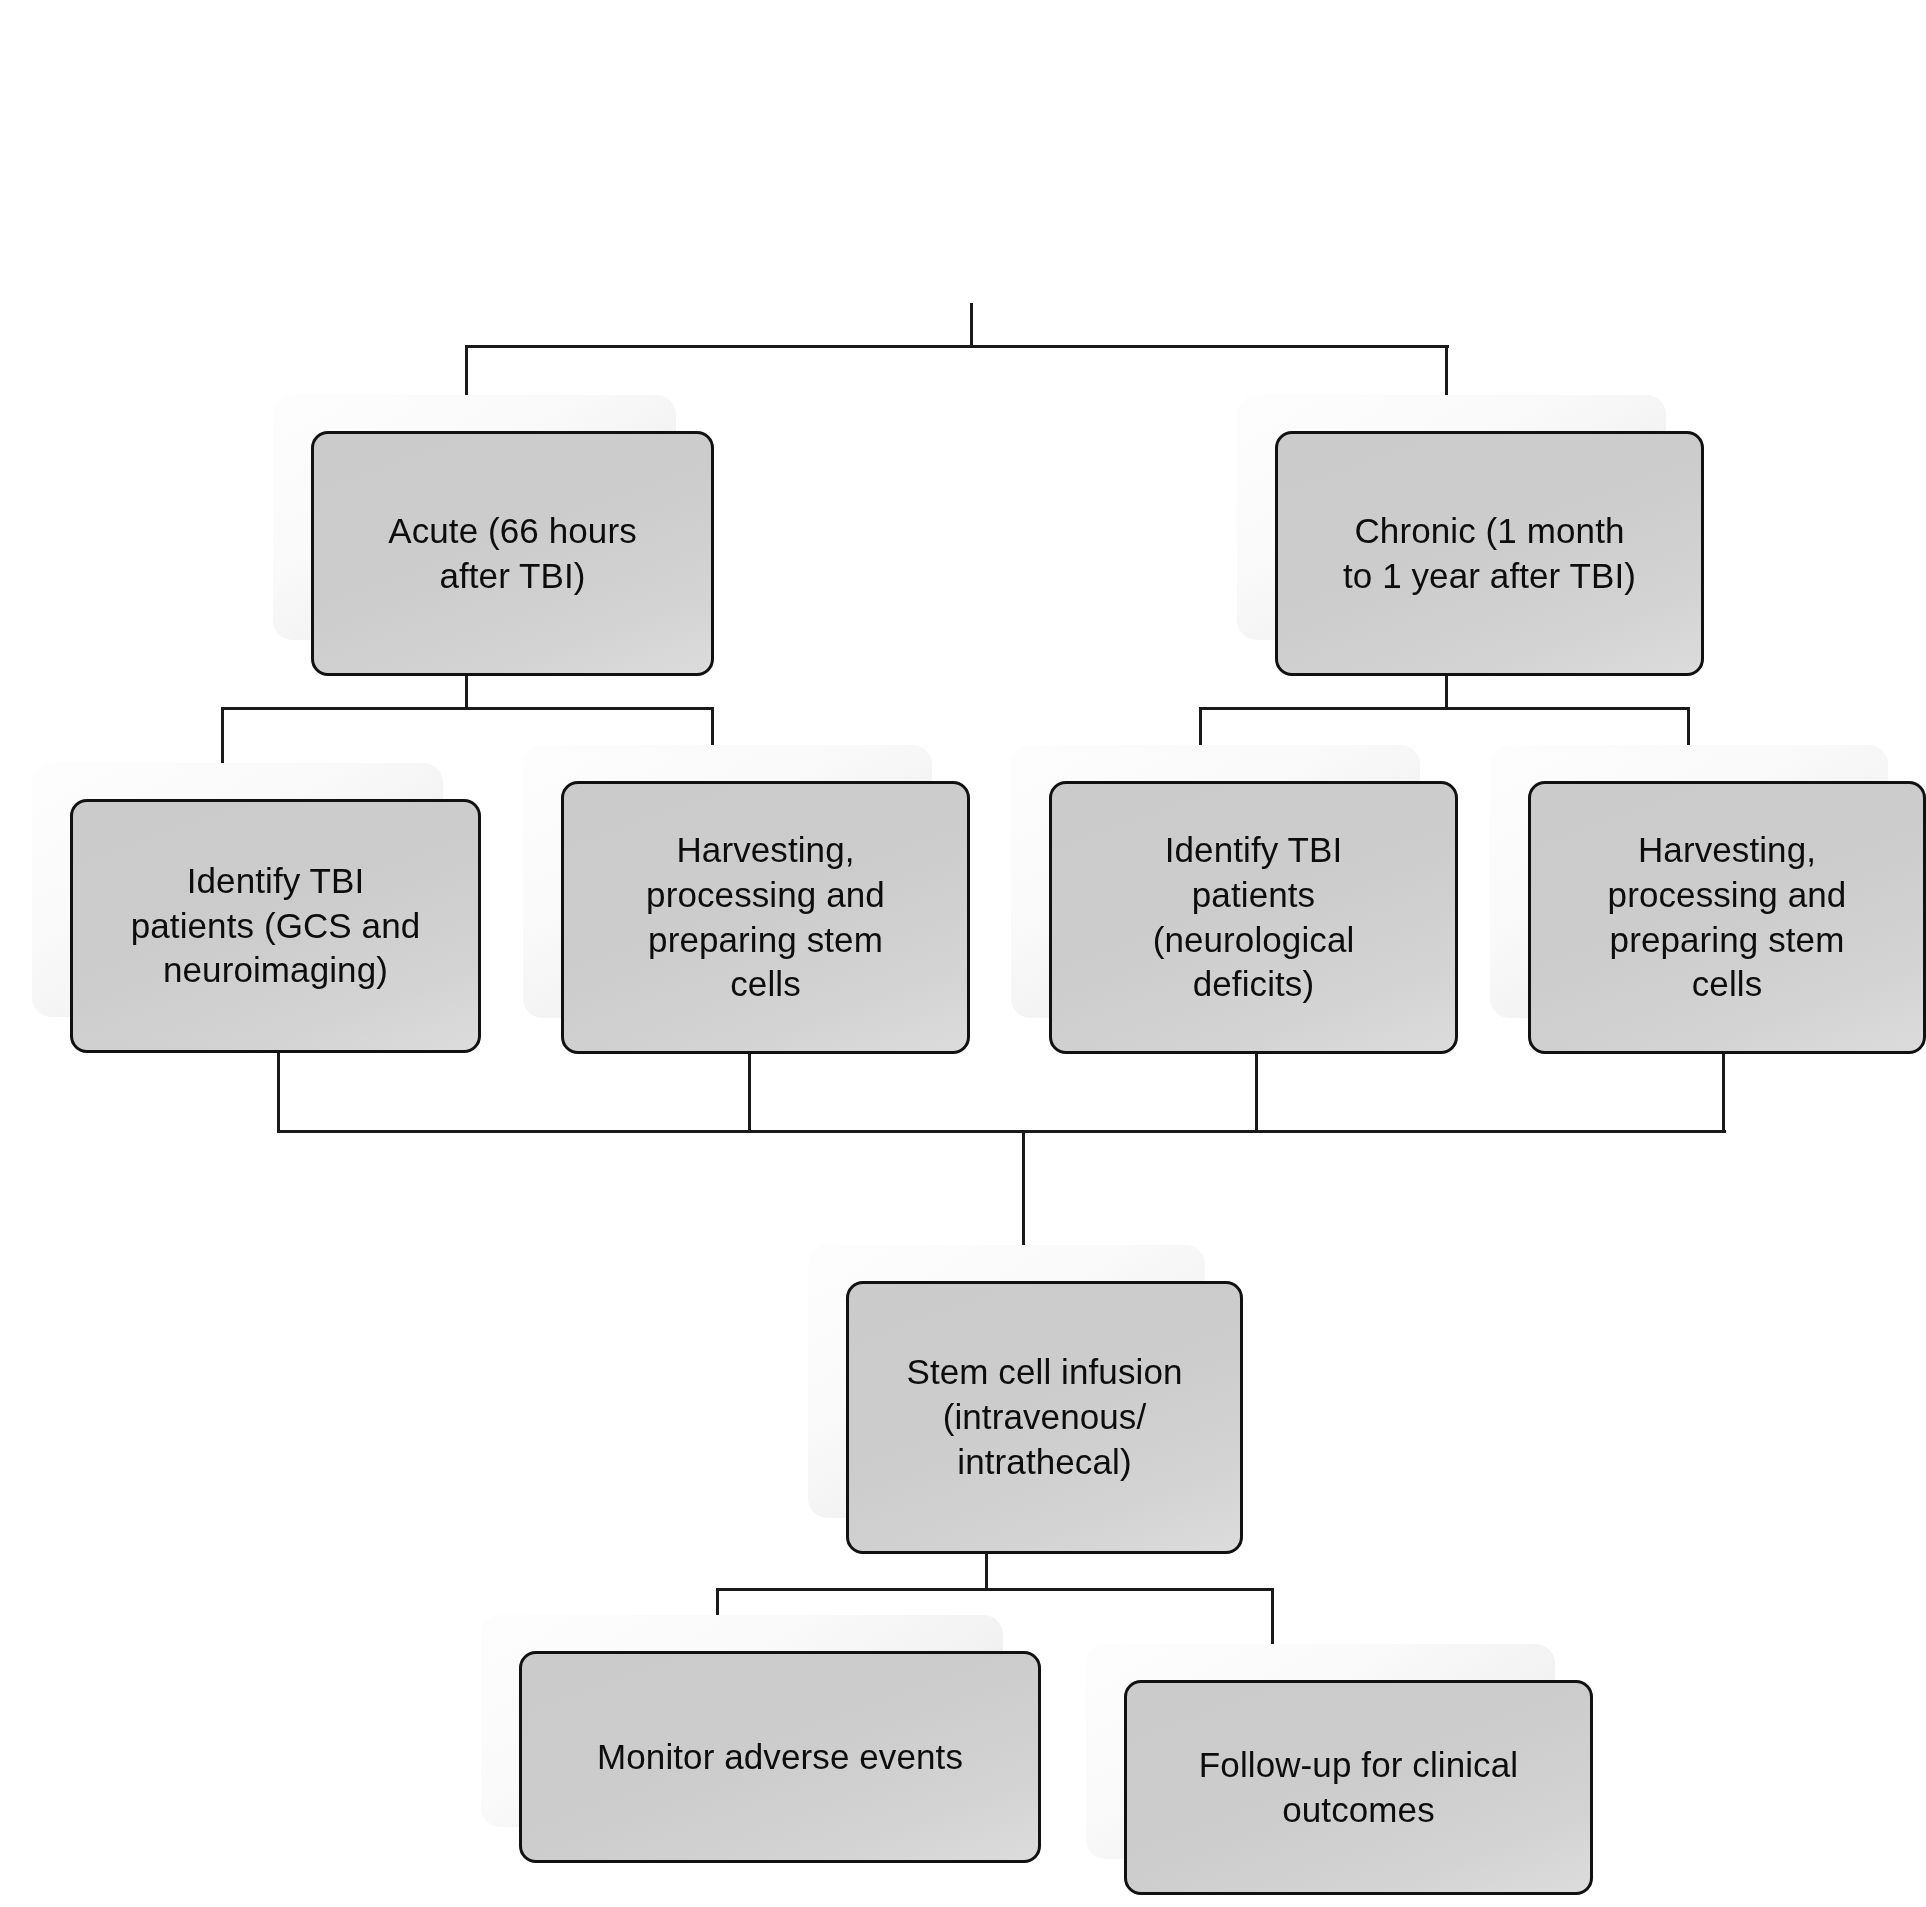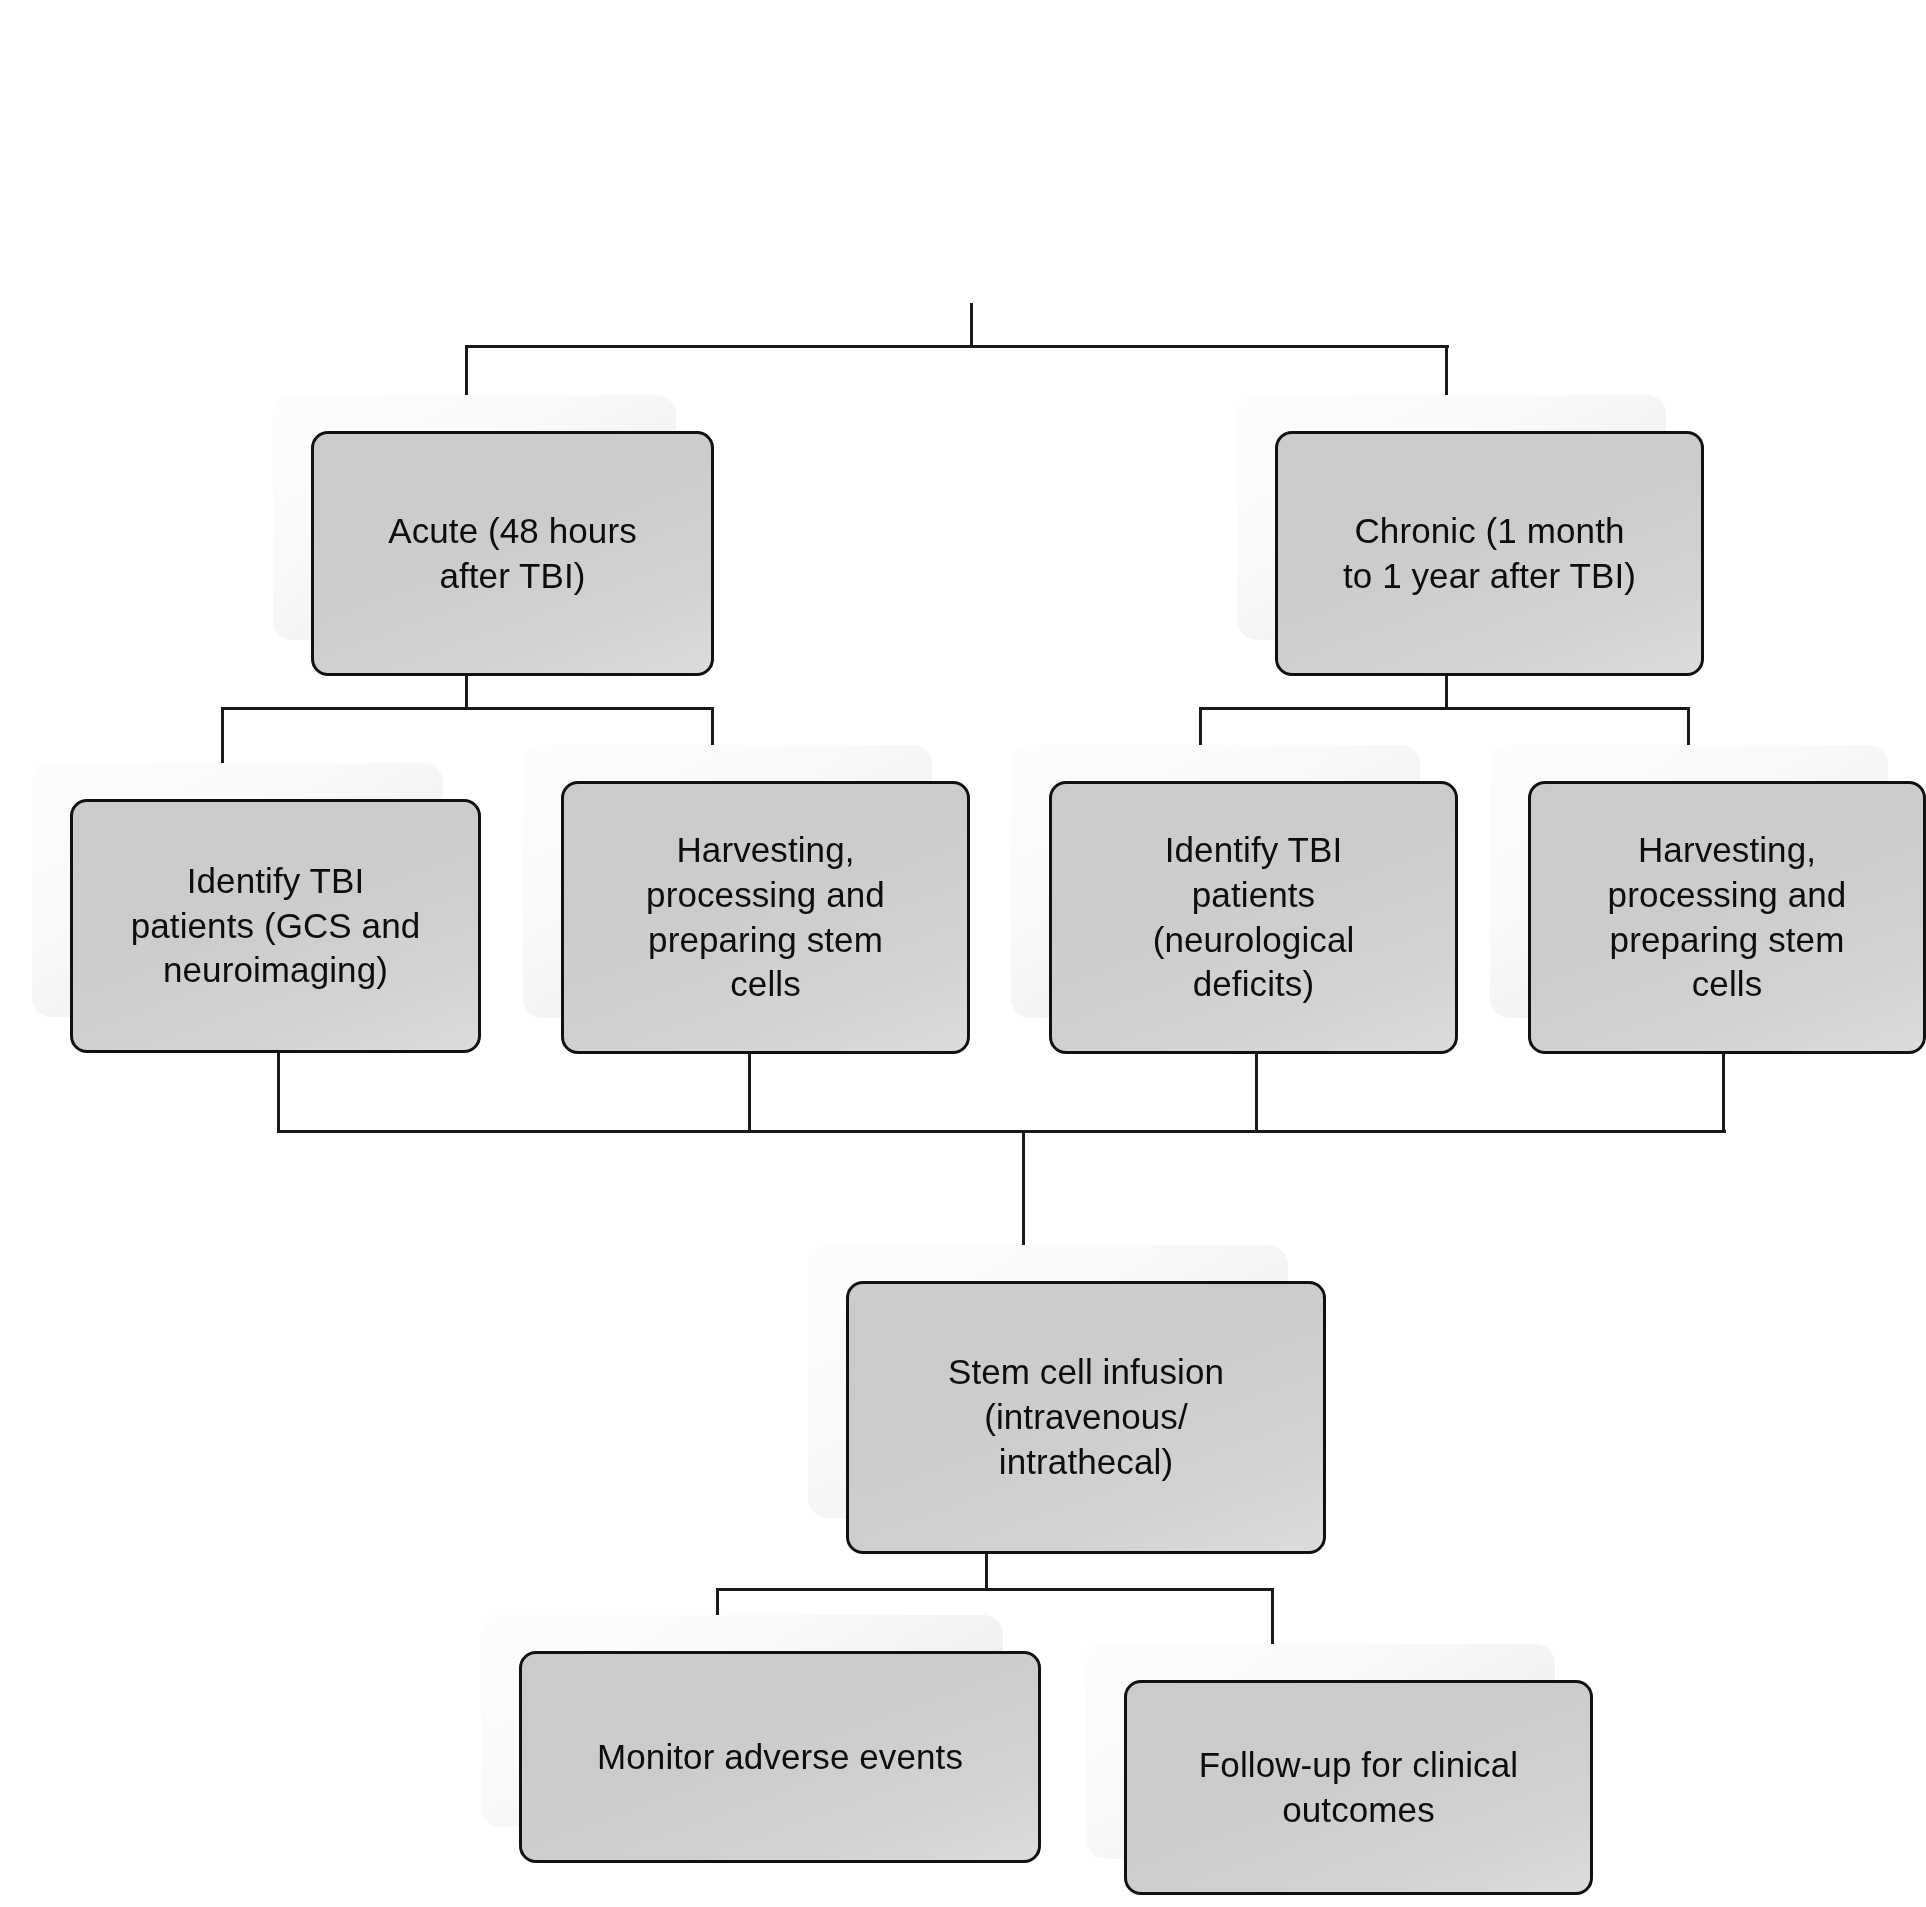--- a/index.html
+++ b/index.html
@@ -93,21 +93,21 @@
 
   <div class="line-v" style="left:985px; top:1550px; height:40px;"></div>
   <div class="line-h" style="left:716px; top:1588px; width:558px;"></div>
   <div class="line-v" style="left:716px; top:1588px; height:60px;"></div>
   <div class="line-v" style="left:1271px; top:1588px; height:60px;"></div>
 
 
   <div class="node" style="left:311px; top:431px; width:403px; height:245px;">
     <div class="shadow"></div>
     <div class="face">
-      <span class="label">Acute (48 hours
+      <span class="label">Acute (66 hours
 after TBI)</span>
     </div>
   </div>
 
   <div class="node" style="left:1275px; top:431px; width:429px; height:245px;border-radius:29px;">
     <div class="shadow"></div>
     <div class="face">
       <span class="label">Chronic (1 month
 to 1 year after TBI)</span>
     </div>
@@ -145,21 +145,21 @@
   <div class="node" style="left:1528px; top:781px; width:398px; height:273px;">
     <div class="shadow"></div>
     <div class="face">
       <span class="label">Harvesting,
 processing and
 preparing stem
 cells</span>
     </div>
   </div>
 
-  <div class="node" style="left:846px; top:1281px; width:480px; height:273px;">
+  <div class="node" style="left:846px; top:1281px; width:397px; height:273px;">
     <div class="shadow"></div>
     <div class="face">
       <span class="label">Stem cell infusion
 (intravenous/
 intrathecal)</span>
     </div>
   </div>
 
   <div class="node wide" style="left:519px; top:1651px; width:522px; height:212px;">
     <div class="shadow"></div>

